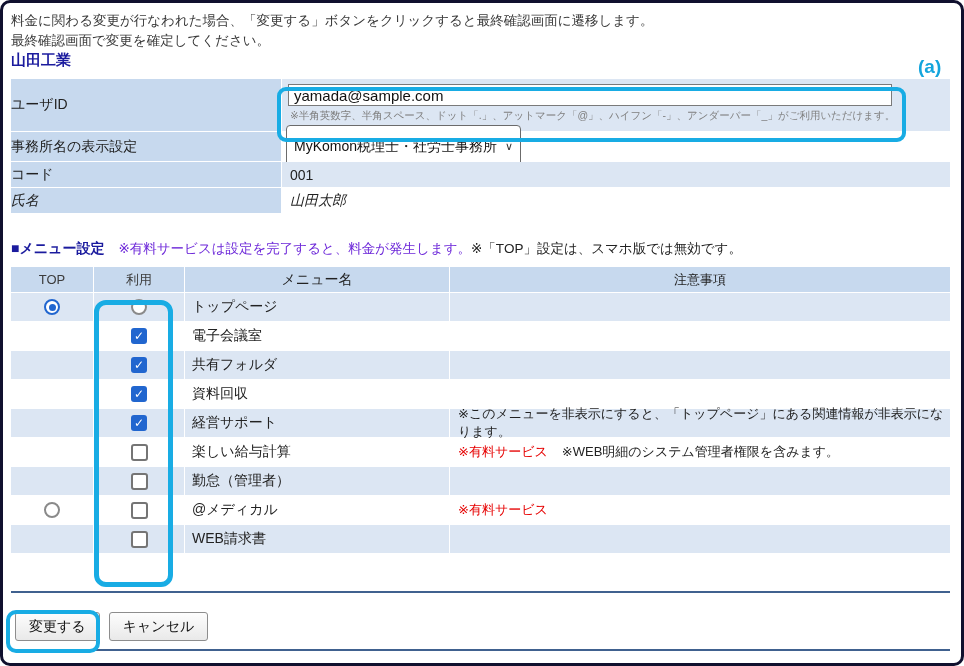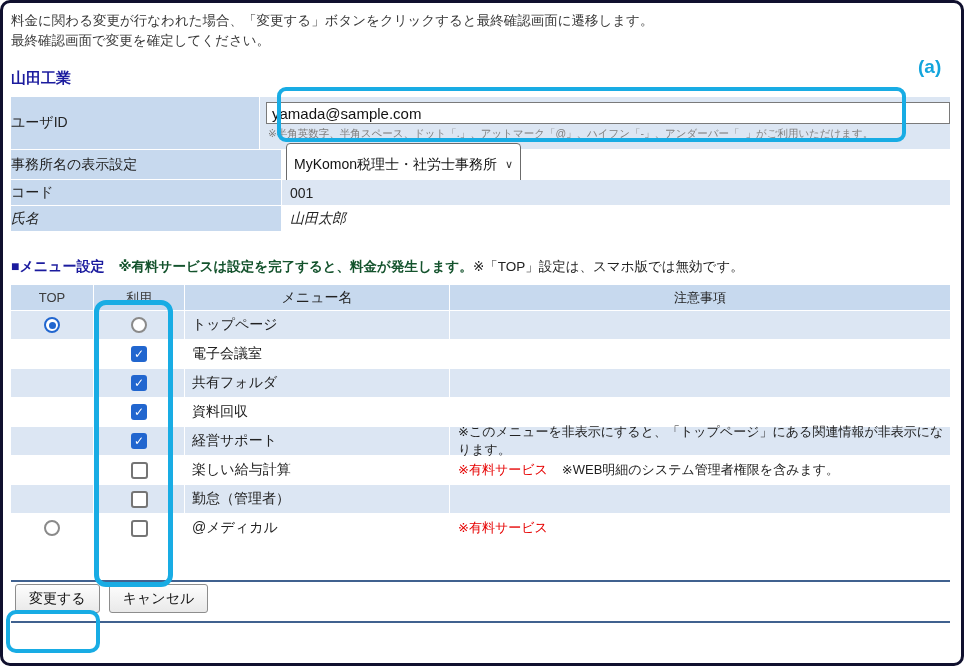--- a/index.html
+++ b/index.html
@@ -13,58 +13,58 @@
     font-family:"Liberation Sans","DejaVu Sans",sans-serif;
     color:#222;
     overflow:hidden;
   }
   .content{padding:6px 11px 0 8px;}
 
   
   .instructions{font-size:13.5px;line-height:20px;color:#3a3a3a;padding-top:2px;}
 
   
-  .company{margin-top:18px;font-size:15px;font-weight:bold;color:#1b1b9e;}
+  .company{margin-top:0;font-size:15px;font-weight:bold;color:#1b1b9e;}
 
   
   .info-table{margin-top:9px;display:flex;flex-direction:column;gap:1px;}
   .info-row{display:flex;gap:1px;}
   .info-label{
     width:270px;box-sizing:border-box;background:#c7d9ee;
     display:flex;align-items:center;font-size:14px;color:#222;
   }
   .info-value{flex:1;display:flex;align-items:center;font-size:14px;color:#222;}
   .row-userid{height:52px;}
   .row-office{height:29px;}
   .row-code{height:25px;}
   .row-name{height:25px;font-style:italic;}
   .bg-alt{background:#dce6f3;}
   .bg-white{background:#fff;}
 
   .userid-cell{flex-direction:column;align-items:flex-start;justify-content:flex-start;}
   .userid-input{
-    margin:5px 0 0 6px;width:684px;height:22px;box-sizing:border-box;
+    margin:5px 0 0 6px;width:604px;height:22px;box-sizing:border-box;
     border:1px solid #7a7a7a;font-family:inherit;font-size:15px;color:#111;
     padding:1px 5px;background:#fff;
   }
   .userid-note{margin:3px 8px 0 8px;font-size:10.5px;color:#7f7f7f;letter-spacing:0;}
 
   .select-box{
     margin-left:4px;height:43px;box-sizing:border-box;
     border:1px solid #6b6b6b;border-radius:4px;background:#fff;
     display:flex;align-items:center;padding:0 7px;font-size:14px;color:#111;
     cursor:default;
   }
   .select-chevron{margin-left:8px;font-size:11px;color:#333;}
   .plain-value{padding-left:8px;}
 
   
   .menu-head{margin-top:27px;font-size:13.5px;display:flex;align-items:baseline;}
   .menu-title{font-weight:bold;color:#1b1b9e;font-size:14px;text-align:center;}
-  .menu-note1{margin-left:14px;color:#14532d;font-weight:bold;}
+  .menu-note1{margin-left:14px;color:#6d28d9;}
   .menu-note2{color:#222;}
 
   .menu-table{margin-top:9px;display:flex;flex-direction:column;gap:1px;}
   .menu-hrow,.menu-row{display:flex;gap:1px;}
   .hcell{
     background:#c7d9ee;height:25px;display:flex;align-items:center;justify-content:center;
     font-size:13px;color:#3c3c3c;box-sizing:border-box;
   }
   .cell{height:28px;display:flex;align-items:center;box-sizing:border-box;}
   .col-top{width:82px;justify-content:center;}
@@ -83,21 +83,21 @@
   .ctl[data-state="checked"]{width:16px;height:16px;background:#2166cf;border-radius:3px;}
   .ctl[data-state="checked"]::after{content:"✓";color:#fff;font-size:12px;font-weight:bold;line-height:1;}
   .ctl[data-state="unchecked"]{width:13px;height:13px;background:#fff;border:2px solid #757575;border-radius:3px;}
   .ctl[data-state="radio-unchecked"]{width:12px;height:12px;background:#fff;border:2px solid #8a8a8a;border-radius:50%;}
   .ctl[data-state="radio-selected"]{width:12px;height:12px;background:#fff;border:2px solid #2166cf;border-radius:50%;}
   .ctl[data-state="radio-selected"]::after{content:"";width:7px;height:7px;border-radius:50%;background:#2166cf;}
 
   
   .hr{border:none;border-top:2px solid #40618f;margin:38px 0 0 0;}
   .hr2{border:none;border-top:2px solid #40618f;margin:8px 0 0 0;}
-  .btn-row{margin-top:2px;display:flex;align-items:center;}
+  .btn-row{margin-top:19px;display:flex;align-items:center;}
   .btn{
     font-family:inherit;font-size:14px;color:#111;
     background:linear-gradient(#fdfdfd,#e9e9e9);
     border:1px solid #8d8d8d;border-radius:3px;
     height:29px;padding:0 13px;margin-left:4px;cursor:pointer;
   }
   .btn + .btn{margin-left:9px;}
 
   
   .hl{position:absolute;border:4px solid #18ace4;border-radius:9px;box-sizing:border-box;pointer-events:none;}
@@ -254,20 +254,32 @@
           </div>
         <div class="cell col-use">
             <span class="ctl" data-state="unchecked"></span>
           </div>
         <div class="cell col-name">@メディカル</div>
         <div class="cell col-note">
             <span class="note-red">※有料サービス</span>
             <span class="note-black"></span>
           </div>
       </div>
+      <div class="menu-row">
+        <div class="cell col-top">
+            <span class="ctl"></span>
+          </div>
+        <div class="cell col-use">
+            <span class="ctl" data-state="unchecked"></span>
+          </div>
+        <div class="cell col-name">WEB請求書</div>
+        <div class="cell col-note">
+            <span class="note-black"></span>
+          </div>
+      </div>
     </div>
 
     <hr class="hr">
     <div class="btn-row">
       <button class="btn">変更する</button>
       <button class="btn">キャンセル</button>
     </div>
     <hr class="hr2">
 
   </div>

